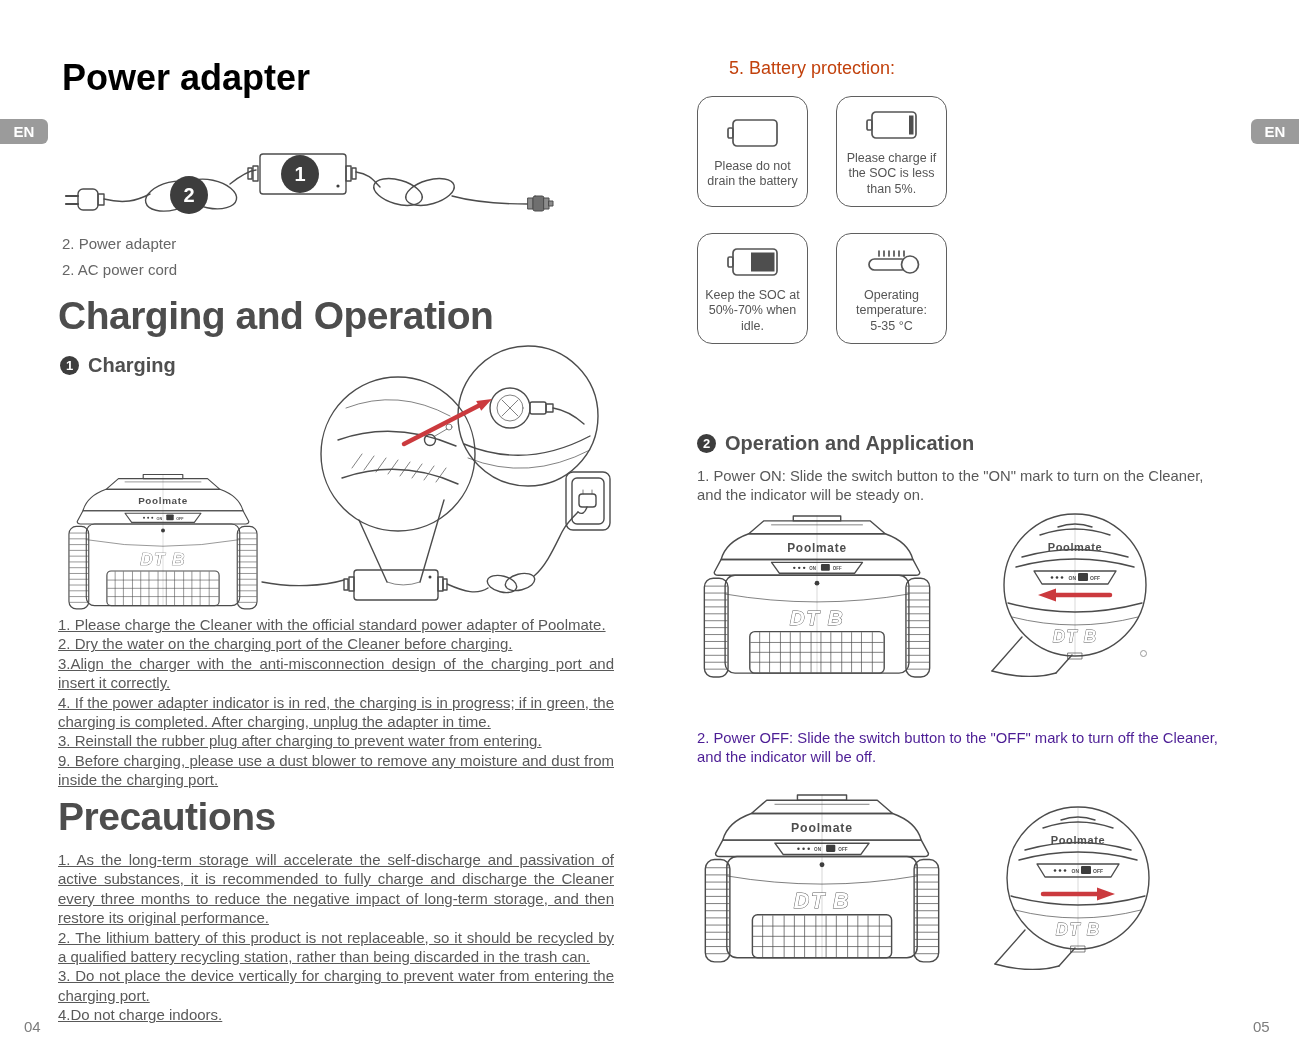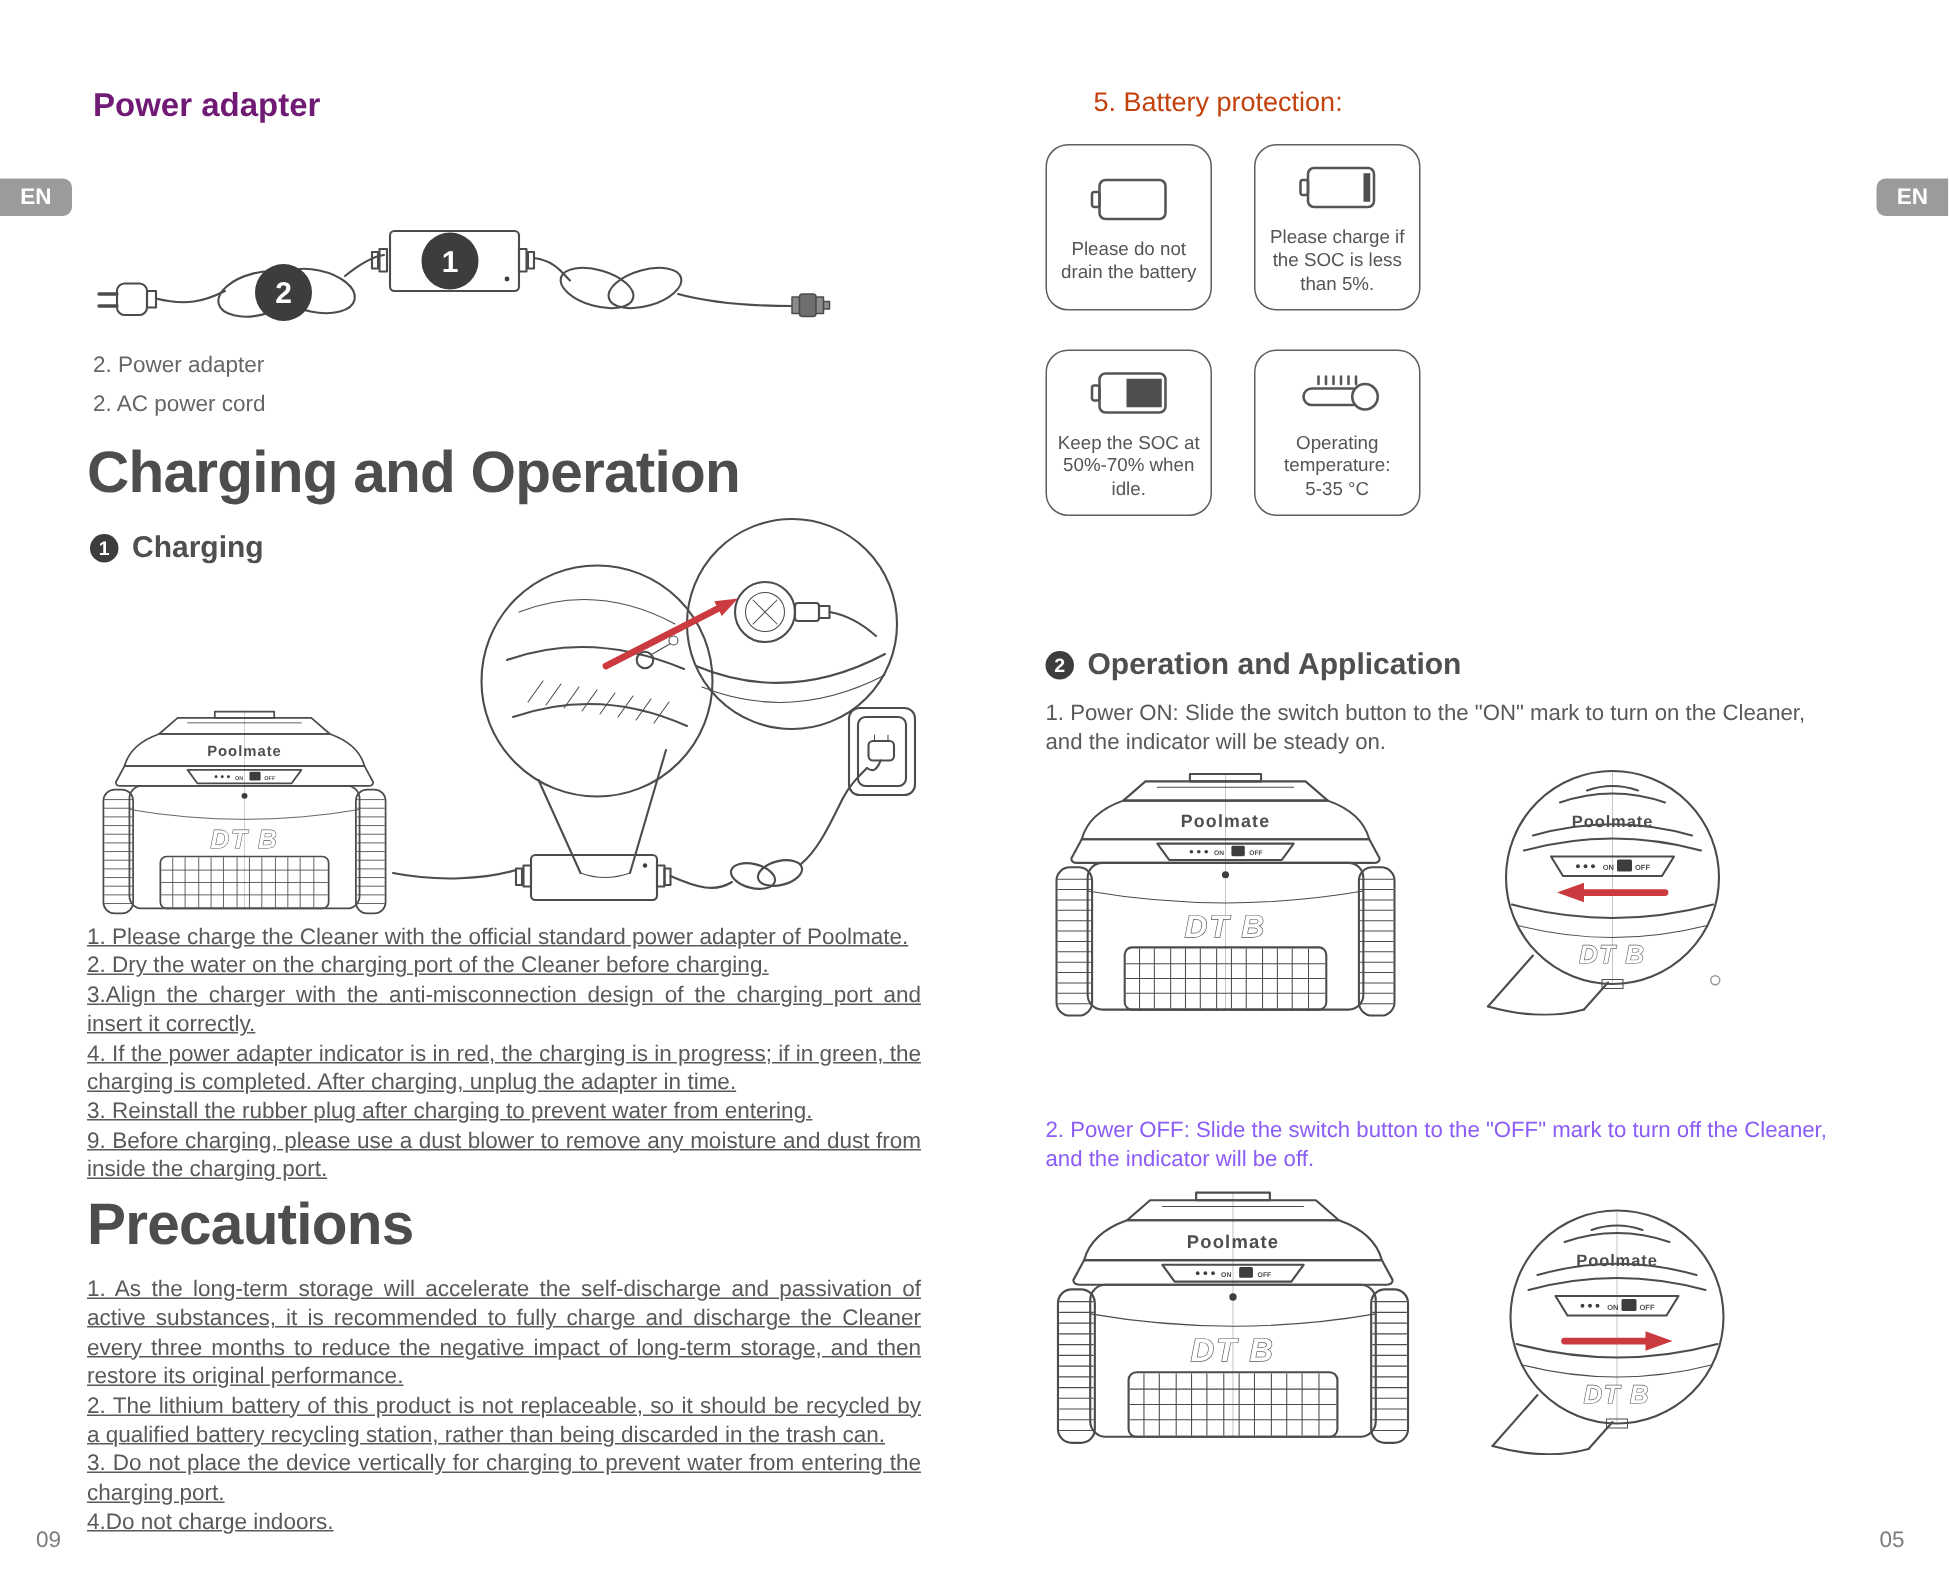--- a/index.html
+++ b/index.html
@@ -1,20 +1,20 @@
 <!DOCTYPE html>
 <html><head>
 <meta charset="utf-8">
 <style>
   html,body{margin:0;padding:0;background:#ffffff;}
   .sheet{position:relative;width:1299px;height:1063px;background:#fff;overflow:hidden;
          font-family:"Liberation Sans",sans-serif;color:#595959;}
   .abs{position:absolute;}
   .h-xl{font-size:39px;font-weight:700;color:#4d4d4d;letter-spacing:-0.5px;white-space:nowrap;}
-  .h-lg{font-size:22px;font-weight:700;color:#701a75;white-space:nowrap;}
+  .h-lg{font-size:36px;font-weight:700;color:#000000;white-space:nowrap;}
   .sub-head{display:flex;align-items:center;gap:9px;font-size:20px;font-weight:700;color:#4f4f4f;white-space:nowrap;}
   .num-badge{width:19px;height:19px;border-radius:50%;background:#3d3d3d;color:#fff;font-size:13px;
              font-weight:700;display:inline-flex;align-items:center;justify-content:center;flex:0 0 auto;}
   .body-text{font-size:15px;line-height:19.4px;color:#595959;text-align:justify;text-decoration:underline;}
   .body-text p{margin:0;}
   .pre{white-space:pre-line;}
   .legend-line{font-size:15px;color:#666;line-height:26px;white-space:nowrap;}
   .lang-tag{background:#9b9b9b;color:#fff;font-size:15px;font-weight:700;width:48px;height:25px;
             display:flex;align-items:center;justify-content:center;}
   .lang-left{border-radius:0 6px 6px 0;}
@@ -216,21 +216,21 @@
 
   <div class="abs h-xl" style="left:58px;top:795px">Precautions</div>
 
   <div class="abs body-text" style="left:58px;top:850px;width:556px">
     <p>1. As the long-term storage will accelerate the self-discharge and passivation of active substances, it is recommended to fully charge and discharge the Cleaner every three months to reduce the negative impact of long-term storage, and then restore its original performance.</p>
     <p>2. The lithium battery of this product is not replaceable, so it should be recycled by a qualified battery recycling station, rather than being discarded in the trash can.</p>
     <p>3. Do not place the device vertically for charging to prevent water from entering the charging port.</p>
     <p>4.Do not charge indoors.</p>
   </div>
 
-  <div class="abs page-num" style="left:24px;top:1018px">09</div>
+  <div class="abs page-num" style="left:24px;top:1018px">04</div>
 
   <div class="abs lang-tag lang-right" style="left:1251px;top:119px">EN</div>
 
   <div class="abs" style="left:729px;top:58px;font-size:18px;color:#c2410c">5. Battery protection:</div>
 
   <div class="abs card" style="left:697px;top:96px">
     <div class="card-icon">
       <svg width="54" height="32" viewBox="0 0 54 32">
           <g class="batt">
         <rect x="2" y="11" width="5" height="10" rx="1.5"></rect>
@@ -310,21 +310,21 @@
     <text class="svg-tiny-sm" x="106" y="75">OFF</text>
     <text class="svg-model-sm" x="91" y="137">DT B</text>
     <g>
       <path d="M126 90H70" class="arrow"></path>
       <polygon points="72,83.5 54,90 72,96.5" class="arrow-head"></polygon>
     </g>
   </svg>
 
   <span class="abs deg-dot" style="left:1140px;top:650px"></span>
 
-  <p class="abs pre" style="left:697px;top:730px;width:575px;font-size:14.8px;line-height:19px;color:#8b5cf6">2. Power OFF: Slide the switch button to the "OFF" mark to turn off the Cleaner,
+  <p class="abs pre" style="left:697px;top:714px;width:575px;font-size:14.8px;line-height:19px;color:#4c1d95">2. Power OFF: Slide the switch button to the "OFF" mark to turn off the Cleaner,
 and the indicator will be off.</p>
 
   <svg class="abs" style="left:699px;top:792px" width="246" height="174" viewBox="0 0 240 170">
     <use href="#robot-body"></use>
     <text class="svg-brand" x="120" y="39">Poolmate</text>
     <text class="svg-tiny" x="119" y="58" text-anchor="end">ON</text>
     <text class="svg-tiny" x="136" y="58">OFF</text>
     <text class="svg-model" x="120" y="113">DT B</text>
   </svg>
 

